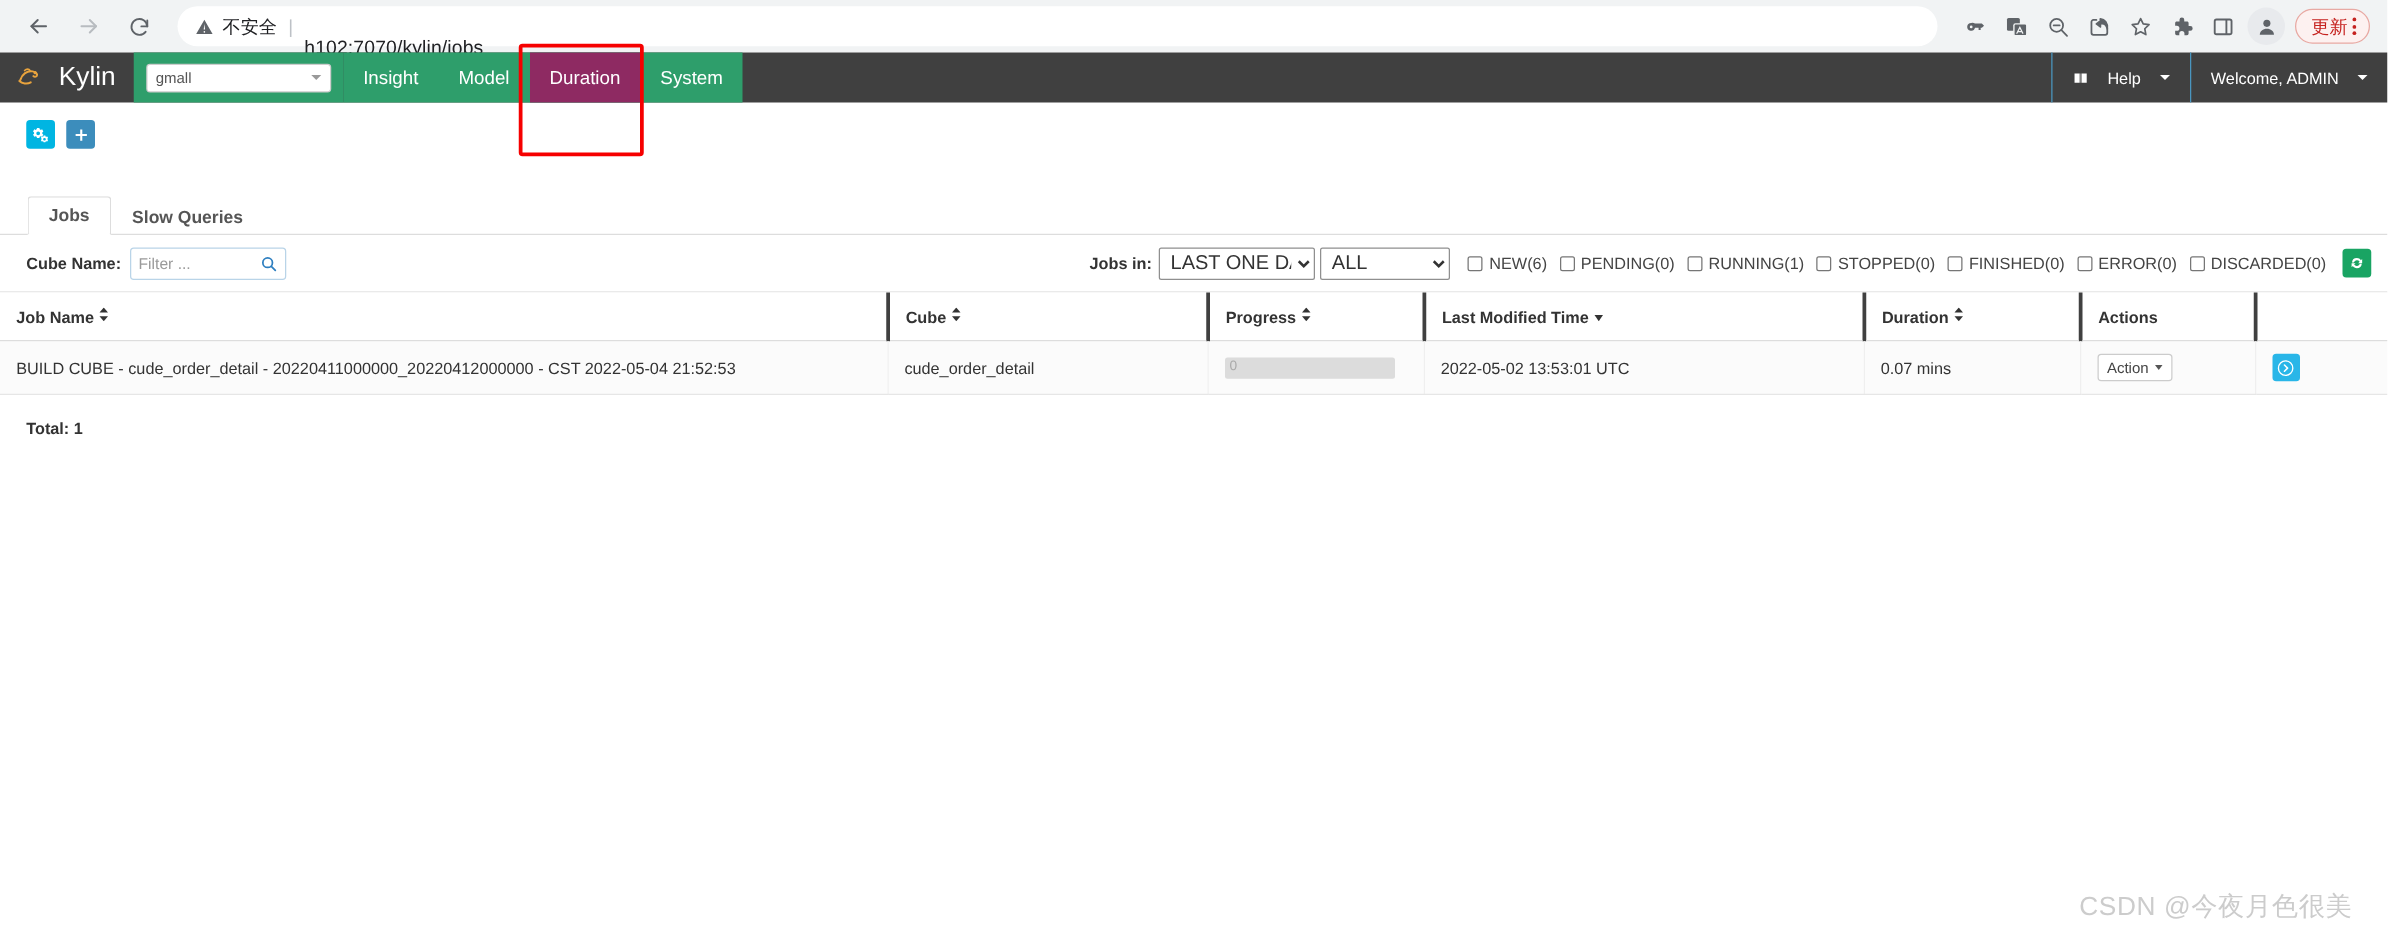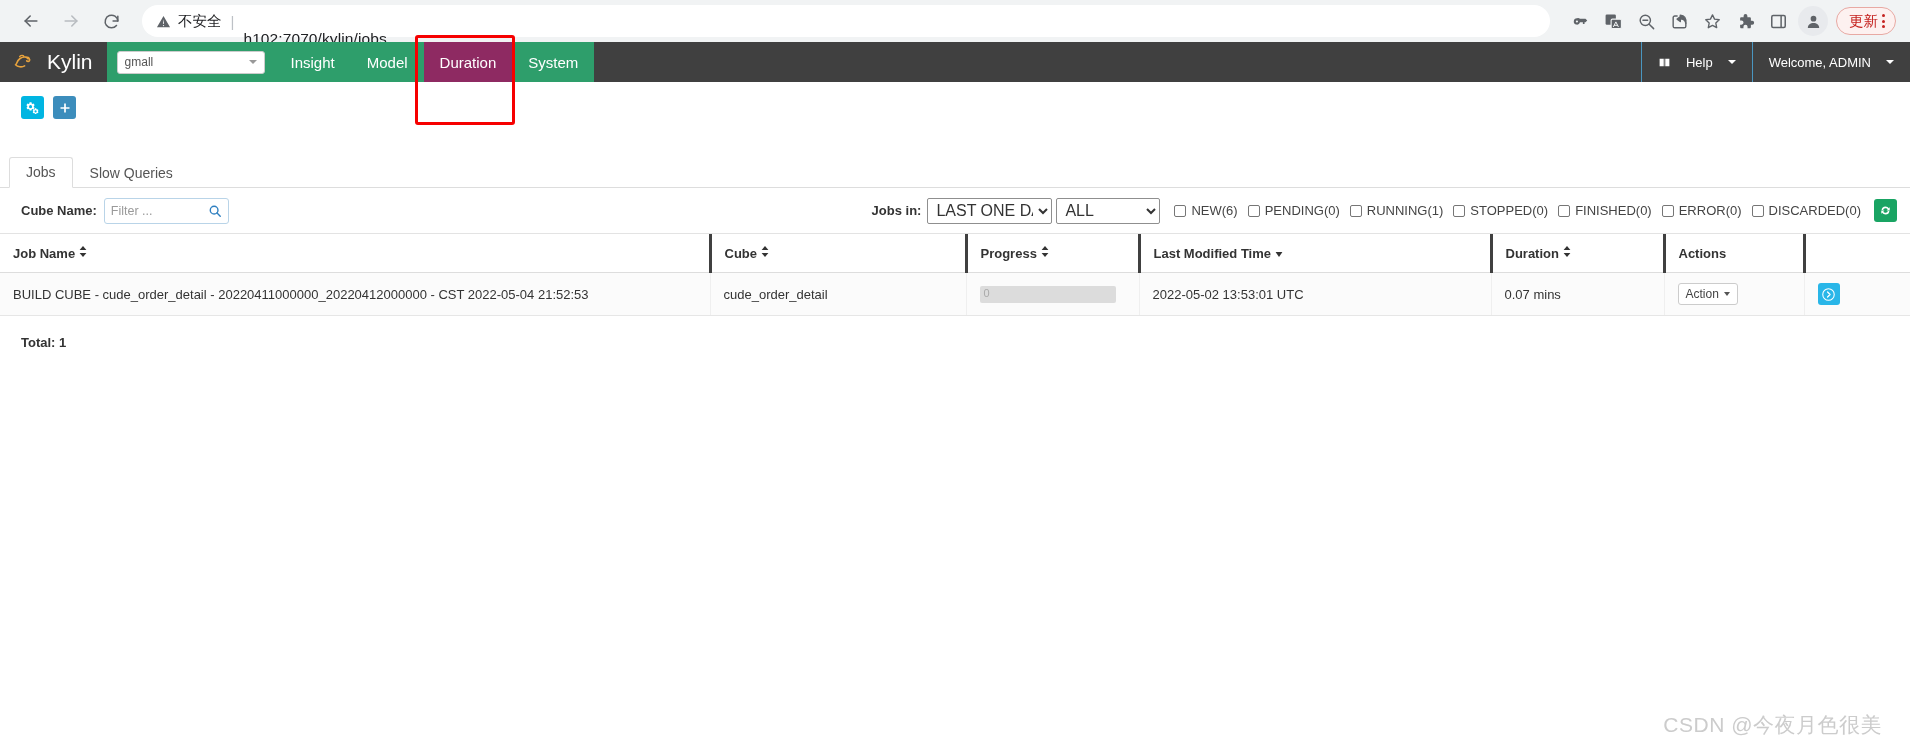--- a/index.html
+++ b/index.html
@@ -150,23 +150,24 @@
     display: flex; align-items: center; justify-content: center;
     color: #fff;
   }
   .sq-btn.cyan { background: #00b5e2; }
   .sq-btn.blue { background: #3c8dbc; }
 
   
   .tabs-wrap {
     margin-top: 37px;
     border-bottom: 1px solid #ddd;
-    padding-left: 9px;
+    padding-left: 22px;
     display: flex; align-items: flex-end;
     height: 32px;
+    font-weight: bold;
   }
   .tab {
     font-size: 14px;
     color: #555;
     padding: 7px 16px 8px 16px;
     border: 1px solid transparent;
     border-bottom: none;
     margin-bottom: -1px;
     line-height: 1;
   }

